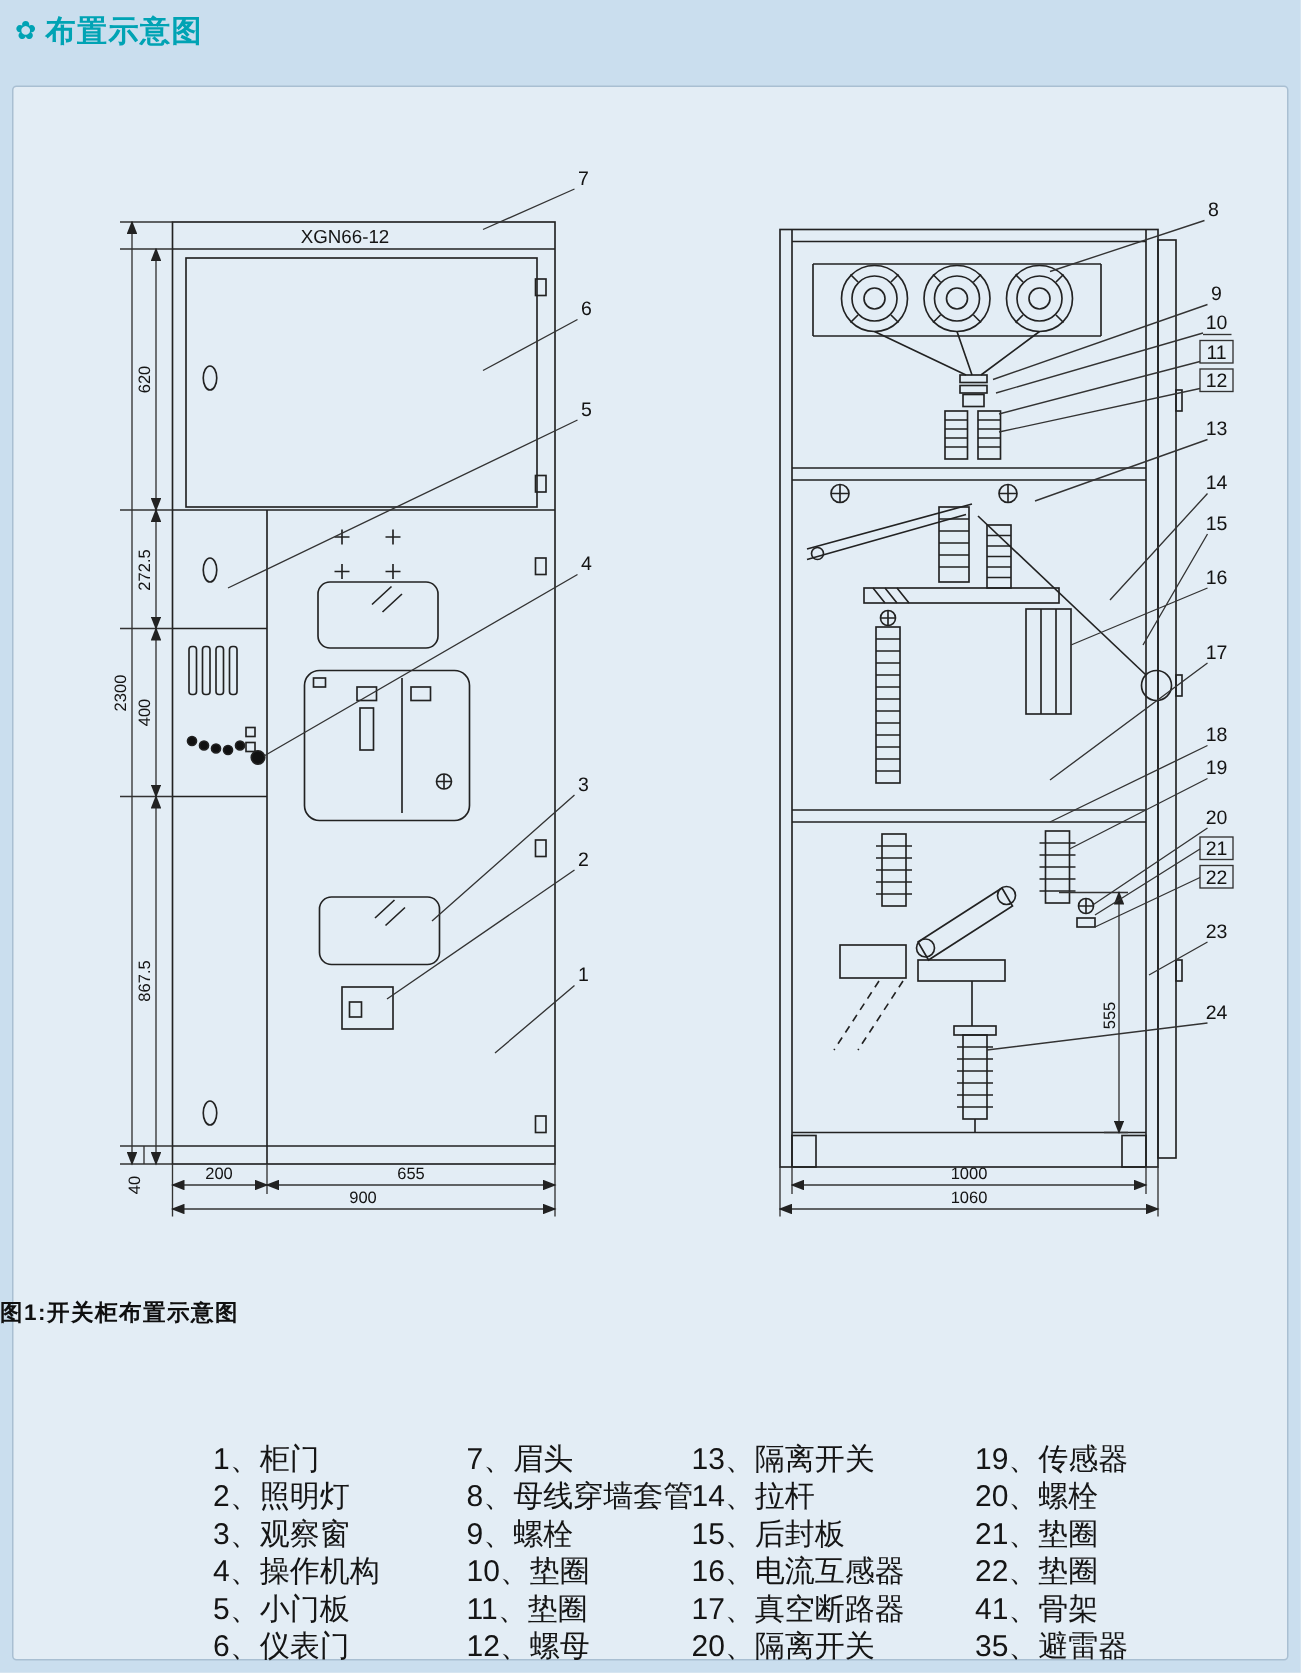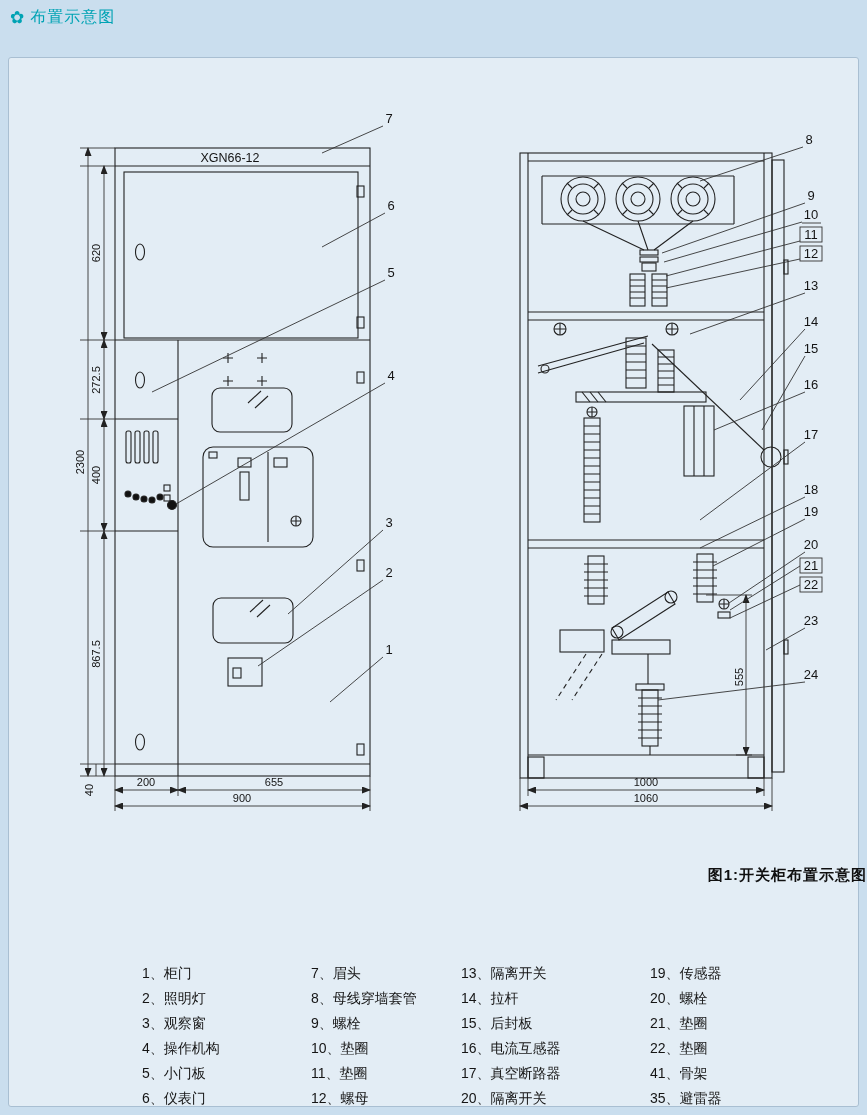--- a/index.html
+++ b/index.html
@@ -1,27 +1,27 @@
 <!DOCTYPE html>
 <html><head>
 <meta charset="utf-8">
 <style>
   *{margin:0;padding:0;box-sizing:border-box}
   html,body{width:867px;height:1115px}
   body{background:#cadeee;font-family:"Liberation Sans","DejaVu Sans",sans-serif;position:relative;overflow:hidden;color:#111}
   .page{position:absolute;inset:0}
   .page-header{position:absolute;top:7px;left:10px;display:flex;align-items:center;gap:6px;color:#00a3b4}
   .page-header .hicon{font-size:17px;line-height:1}
-  .page-header h1{font-size:16px;font-weight:normal;letter-spacing:1px}
+  .page-header h1{font-size:20px;font-weight:bold;letter-spacing:1px}
   .panel{position:absolute;left:8px;top:57px;width:851px;height:1050px;background:#e3edf5;border:1px solid #a9bfd2;border-radius:3px}
   svg.schematic{position:absolute;left:0;top:0;width:867px;height:845px}
-  .caption{position:absolute;top:866px;left:0;width:867px;text-align:right;font-size:15px;font-weight:600;color:#101010;letter-spacing:1px}
+  .caption{position:absolute;top:866px;left:0;width:867px;text-align:left;font-size:15px;font-weight:600;color:#101010;letter-spacing:1px}
   .legend{position:absolute;top:961px;left:0;width:867px;height:152px}
   .legend-col{position:absolute;top:0}
-  .legend-item{height:25px;line-height:25px;font-size:14px;color:#151515;white-space:nowrap}
+  .legend-item{height:25px;line-height:25px;font-size:20px;color:#151515;white-space:nowrap}
   .c1{left:142px}.c2{left:311px}.c3{left:461px}.c4{left:650px}
   text{fill:#141414}
   .dimtxt{font-size:11px}
   .callout{font-size:13px}
 </style>
 </head>
 <body>
 
 <div class="page">
 

